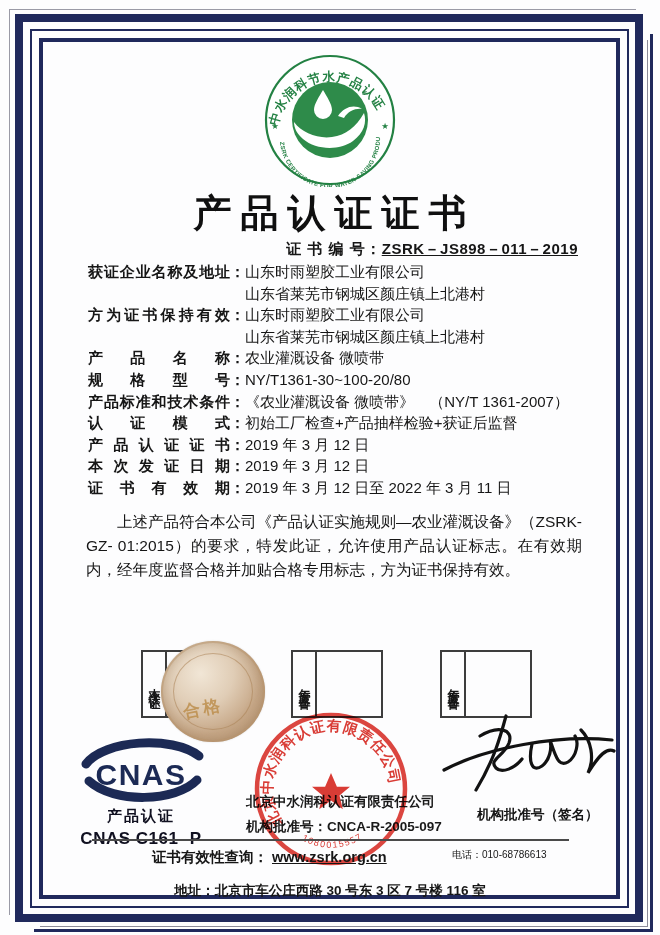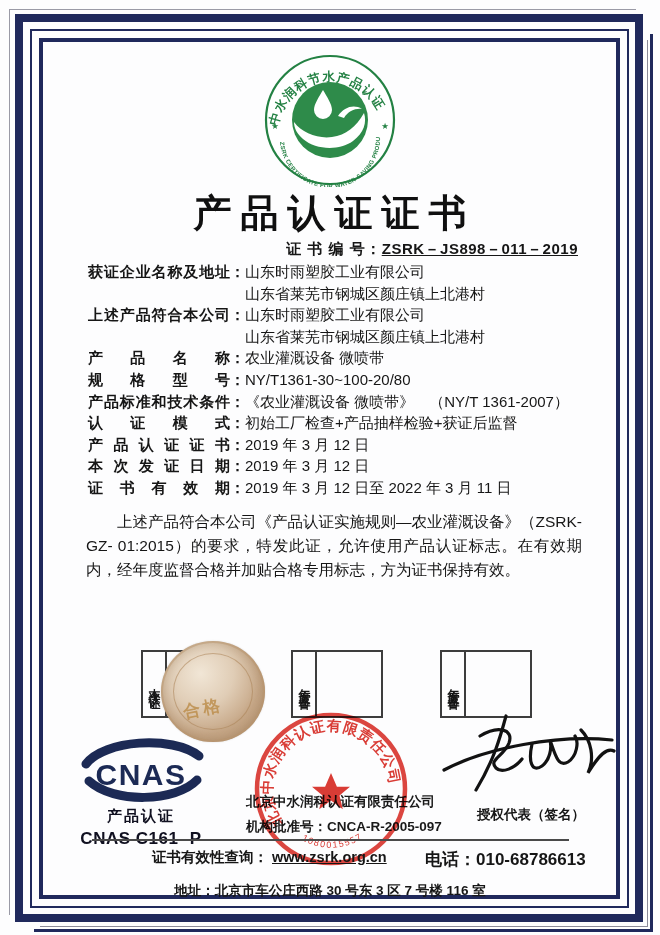--- a/index.html
+++ b/index.html
@@ -50,21 +50,21 @@
 
   .org{position:absolute;left:246px;top:789px;width:220px;font-size:13.5px;font-weight:bold;line-height:25px;color:#191919;}
   .red-seal{position:absolute;left:251px;top:709px;width:160px;height:160px;mix-blend-mode:multiply;opacity:.9;}
 
   .sig{position:absolute;left:438px;top:710px;width:182px;height:96px;}
   .sig-label{position:absolute;left:477px;top:806px;font-size:13.5px;font-weight:bold;}
 
   .sep{position:absolute;top:839px;left:92px;width:477px;border-top:2px solid #4a4a4a;}
   .query{position:absolute;left:152px;top:848px;font-size:14.5px;font-weight:bold;}
   .query .site{text-decoration:underline;margin-left:4px;}
-  .phone{position:absolute;left:425px;top:848px;font-size:17px;font-weight:bold;}
+  .phone{position:absolute;left:452px;top:848px;font-size:10px;font-weight:normal;}
   .address{position:absolute;top:882px;left:0;right:0;text-align:center;font-size:13.5px;font-weight:bold;}
 </style>
 </head>
 <body>
 
 <div class="page">
 
   <div class="frame f-gray"></div>
   <div class="frame f-outer"></div>
   <div class="frame f-mid"></div>
@@ -103,21 +103,21 @@
   <div class="fields">
     <div class="frow">
       <span class="flabel">获证企业名称及地址</span>
         <span class="fcolon">：</span>
         <span class="fval">山东时雨塑胶工业有限公司</span>
     </div>
     <div class="frow fcont">
       <span class="fval">山东省莱芜市钢城区颜庄镇上北港村</span>
     </div>
     <div class="frow">
-      <span class="flabel">上述产品符合本公司</span>
+      <span class="flabel">方为证书保持有效</span>
         <span class="fcolon">：</span>
         <span class="fval">山东时雨塑胶工业有限公司</span>
     </div>
     <div class="frow fcont">
       <span class="fval">山东省莱芜市钢城区颜庄镇上北港村</span>
     </div>
     <div class="frow">
       <span class="flabel">产品名称</span>
         <span class="fcolon">：</span>
         <span class="fval">农业灌溉设备 微喷带</span>
@@ -208,21 +208,21 @@
 
   <div class="sig">
     <svg viewBox="0 0 182 96" width="182" height="96" fill="none" stroke="#121212" stroke-width="3.2" stroke-linecap="round">
       <path d="M 6,60 C 48,38 120,24 174,30"></path>
       <path d="M 68,6 C 62,28 56,50 38,80"></path>
       <path d="M 42,26 C 60,15 76,19 71,33 C 66,46 50,50 58,58 C 64,64 77,58 84,49"></path>
       <path d="M 94,34 C 90,52 94,63 104,56 C 112,50 114,38 112,30 C 117,44 120,58 130,52 C 139,46 141,32 137,26"></path>
       <path d="M 143,20 C 153,30 157,48 150,63 C 161,45 169,37 176,41"></path>
     </svg>
   </div>
-  <div class="sig-label">授权代表（签名）</div>
+  <div class="sig-label">机构批准号（签名）</div>
 
   <div class="sep"></div>
   <div class="query">
     <span>证书有效性查询：</span><span class="site">www.zsrk.org.cn</span>
   </div>
   <div class="phone">
     <span>电话：</span><span>010-68786613</span>
   </div>
   <div class="address">
     <span>地址：</span><span>北京市车公庄西路 30 号东 3 区 7 号楼 116 室</span>

